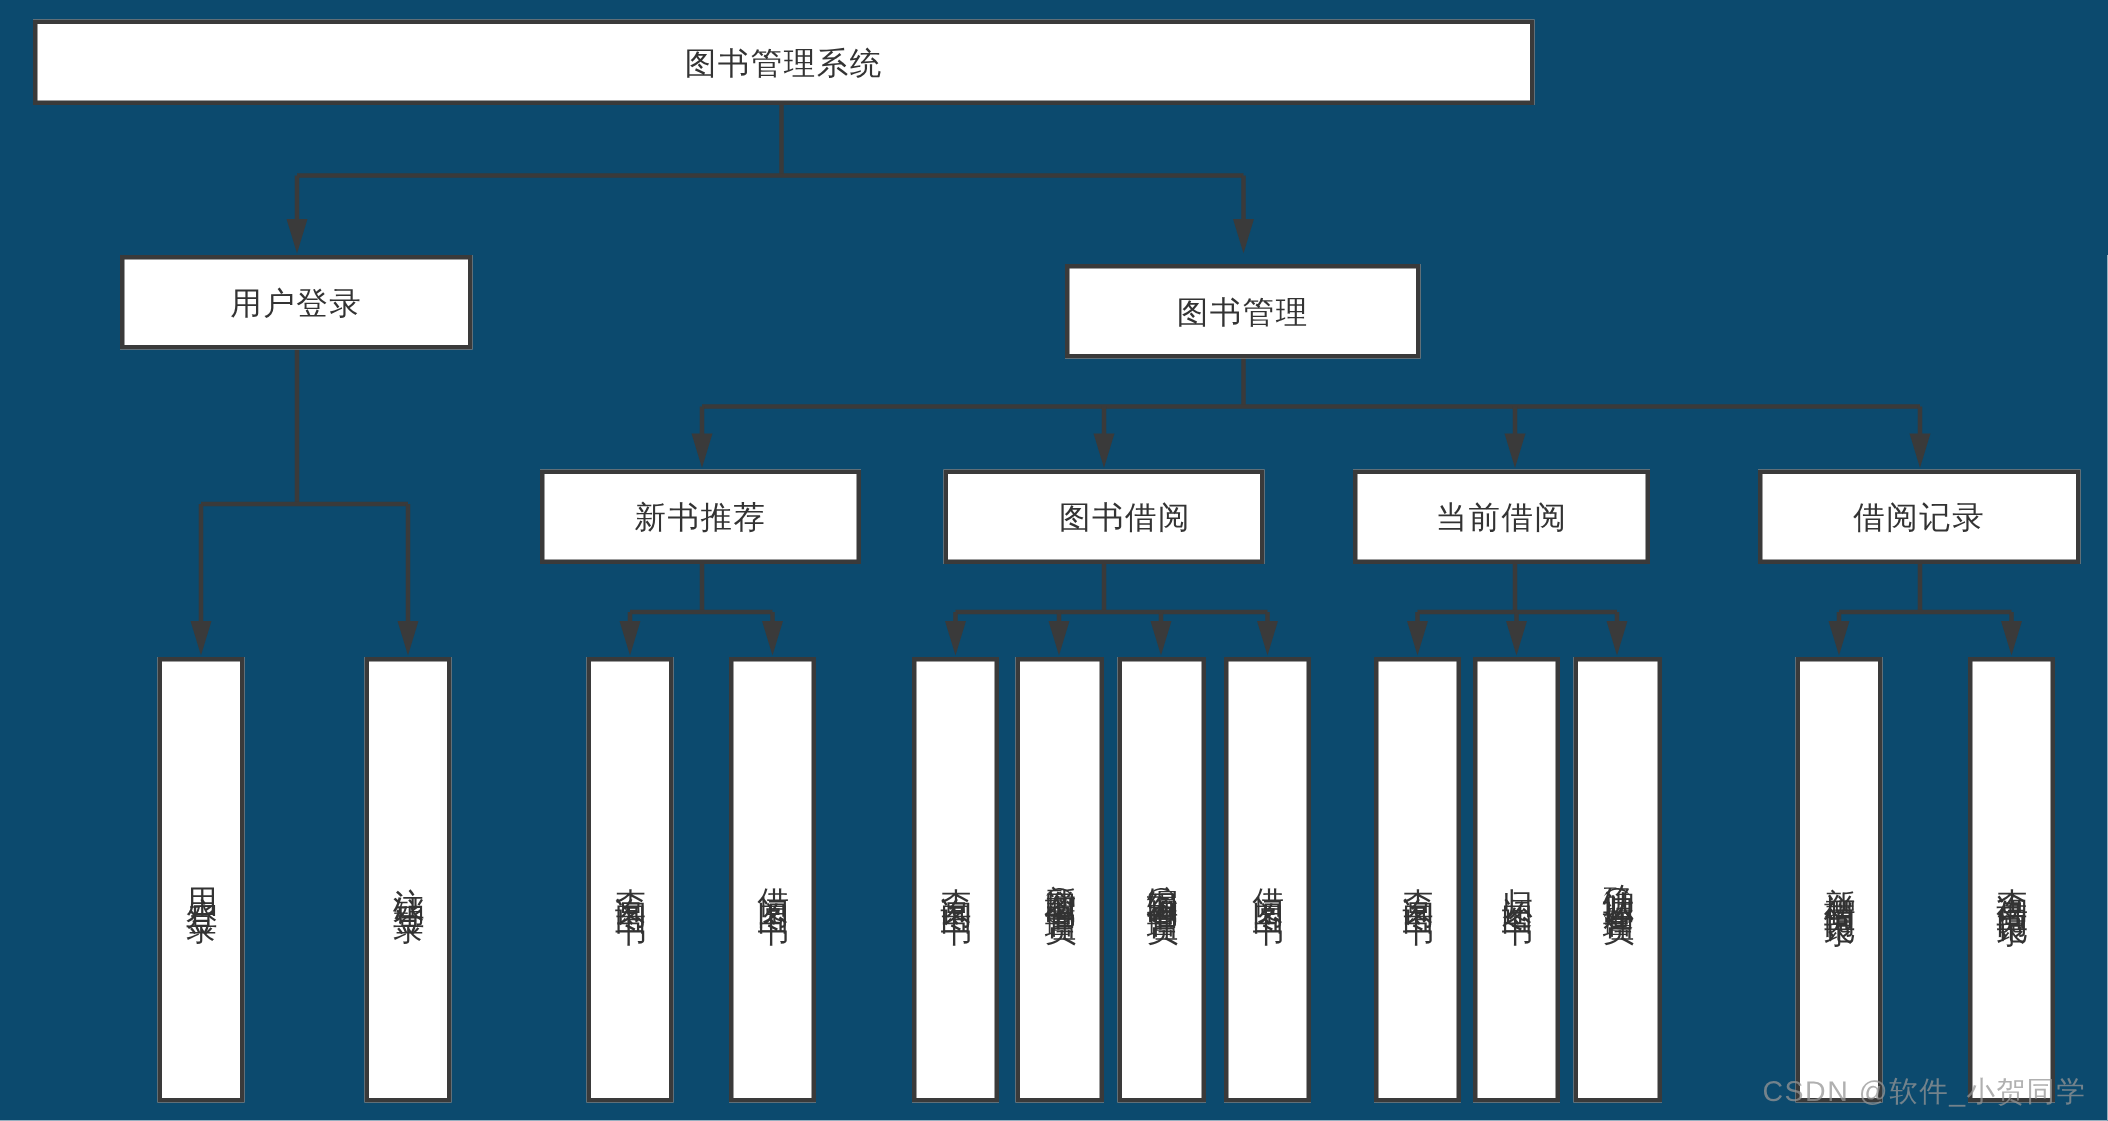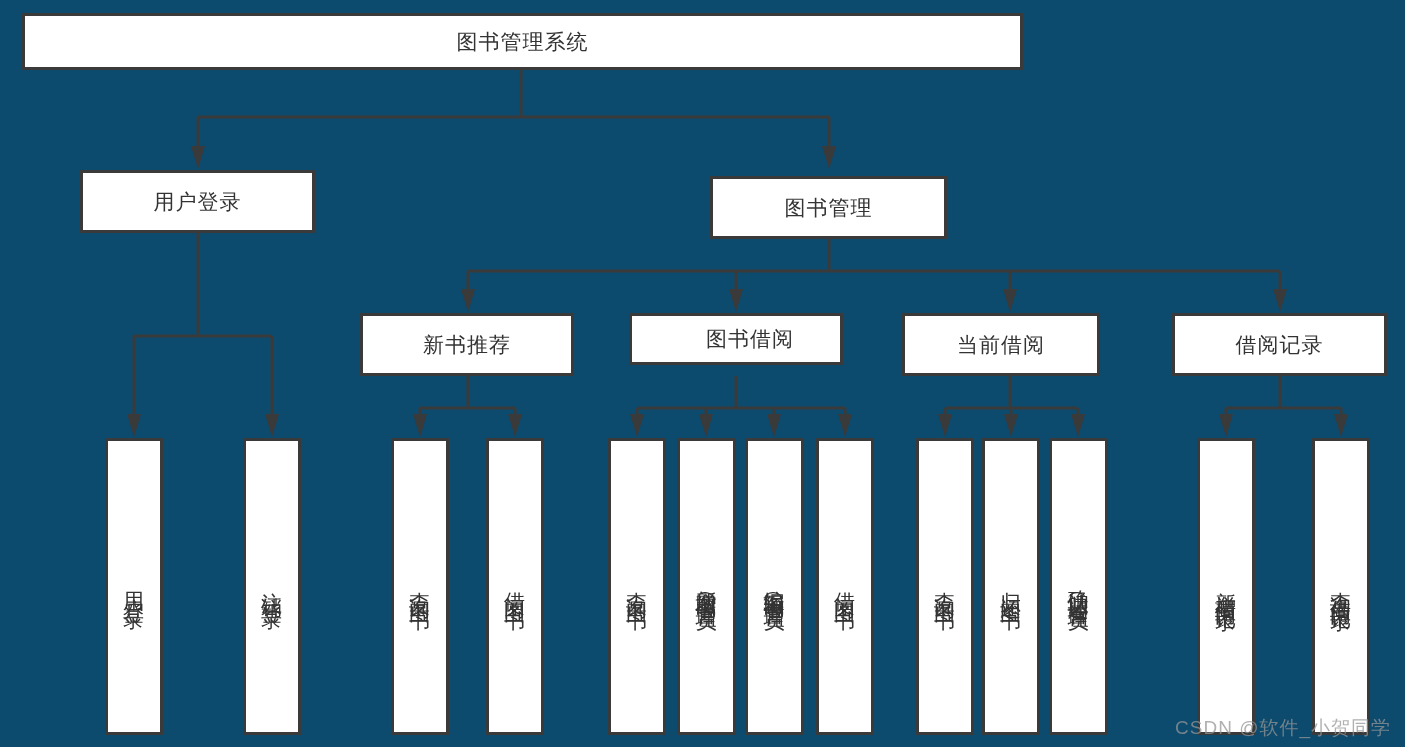--- a/index.html
+++ b/index.html
@@ -131,21 +131,21 @@
   <div class="box" style="left:80px; top:170px; width:235px; height:63px;">
     <span>用户登录</span>
   </div>
   <div class="box" style="left:710px; top:176px; width:237px; height:63px;">
     <span>图书管理</span>
   </div>
 
   <div class="box" style="left:360px; top:313px; width:214px; height:63px;">
     <span>新书推荐</span>
   </div>
-  <div class="box" style="left:629px; top:313px; width:214px; height:52px;padding-left:28px;">
+  <div class="box" style="left:629px; top:313px; width:214px; height:63px;padding-left:28px;">
     <span>图书借阅</span>
   </div>
   <div class="box" style="left:902px; top:313px; width:198px; height:63px;">
     <span>当前借阅</span>
   </div>
   <div class="box" style="left:1172px; top:313px; width:215px; height:63px;">
     <span>借阅记录</span>
   </div>
 
   <div class="box vbox" style="left:105px; top:438px; width:58px; height:297px;">

